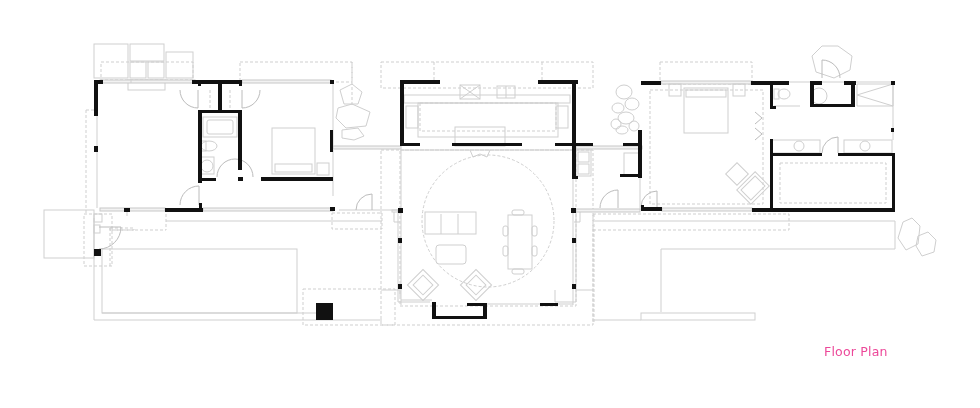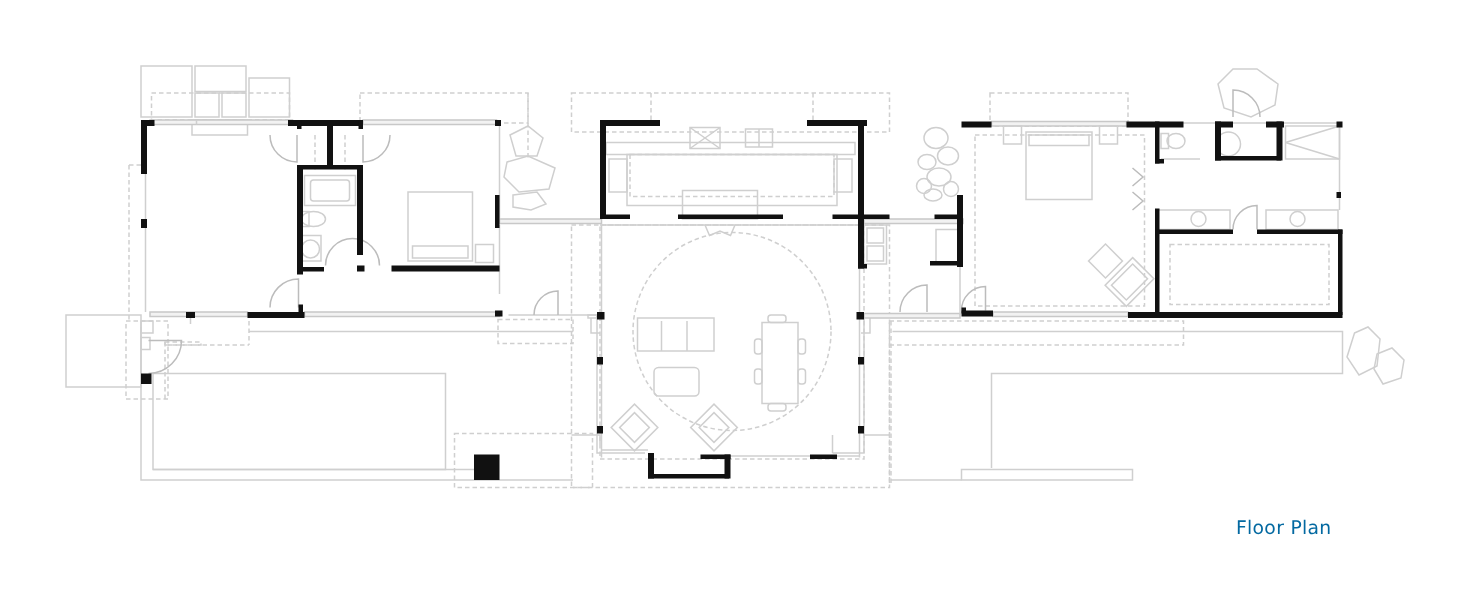--- a/index.html
+++ b/index.html
@@ -1,18 +1,18 @@
 <!DOCTYPE html>
 <html><head>
 <meta charset="utf-8">
 <style>
   html, body { margin:0; padding:0; background:#ffffff; }
   body { width:980px; height:408px; position:relative; overflow:hidden; font-family:"DejaVu Sans", sans-serif; }
   #plan { position:absolute; left:0; top:0; width:980px; height:408px; }
-  .caption { position:absolute; left:824px; top:344px; font-family:"DejaVu Sans", sans-serif; font-size:12.5px; color:#0369a1; letter-spacing:0.2px; }
+  .caption { position:absolute; left:824px; top:344px; font-family:"DejaVu Sans", sans-serif; font-size:12.5px; color:#ec4899; letter-spacing:0.2px; }
   .w { fill:#111; }
   .ln { stroke:#cfcfcf; stroke-width:1; fill:none; }
   .dash { stroke:#cfcfcf; stroke-width:1; fill:none; stroke-dasharray:3 2; }
   .glass { stroke:#c8c8c8; stroke-width:1; fill:#f2f2f2; }
   .arc { stroke:#bcbcbc; stroke-width:1; fill:none; }
 </style>
 </head>
 <body>
 
 <svg id="plan" viewBox="0 0 980 408">

